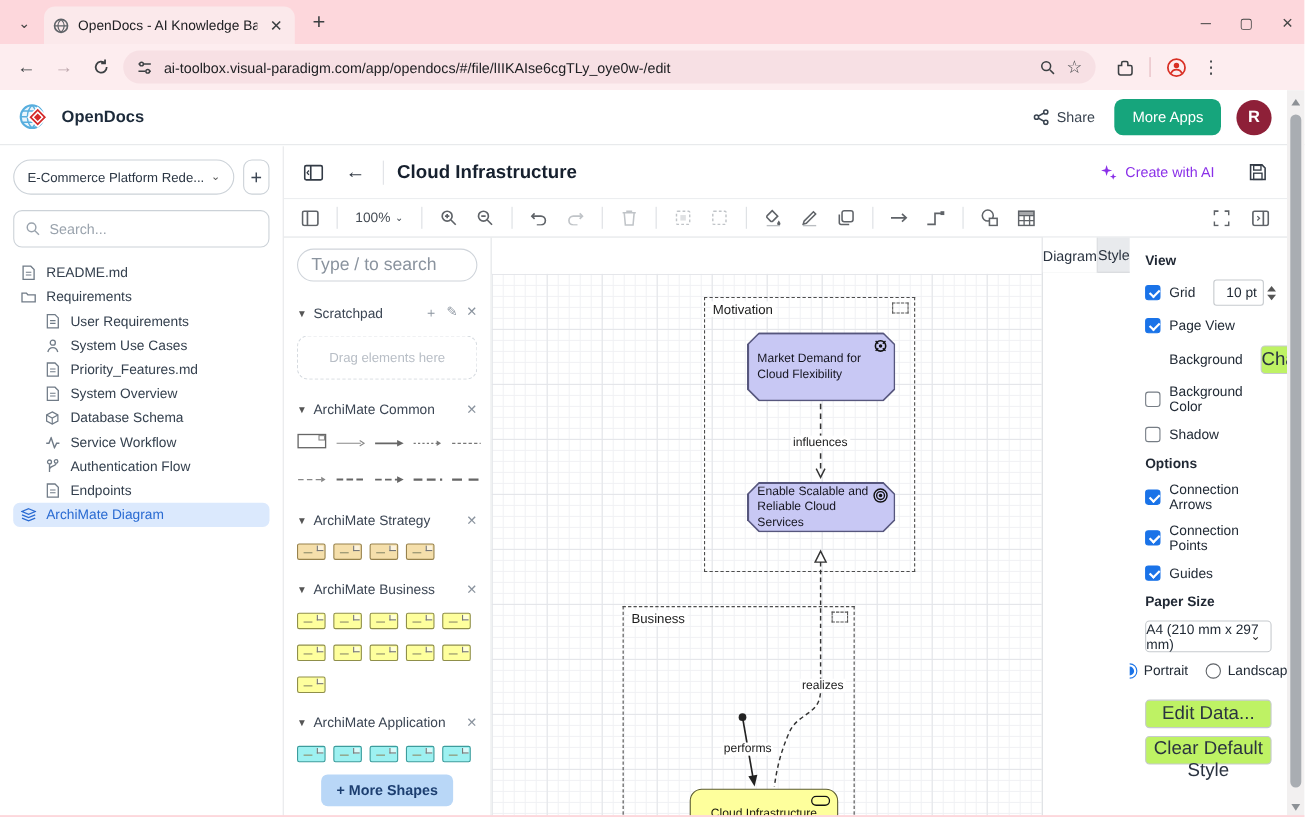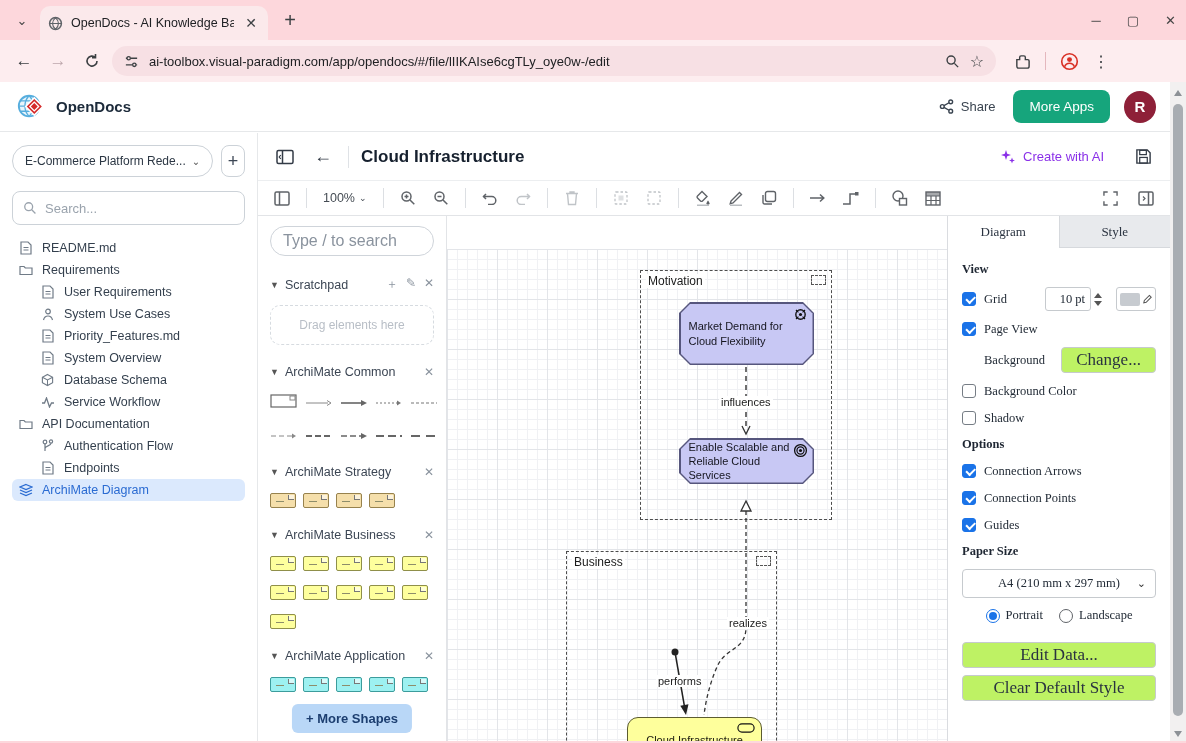--- a/index.html
+++ b/index.html
@@ -102,21 +102,21 @@
   .oct { position:absolute; clip-path:polygon(11px 0,calc(100% - 11px) 0,100% 11px,100% calc(100% - 11px),calc(100% - 11px) 100%,11px 100%,0 calc(100% - 11px),0 11px); background:#56567d; }
   .oct .fill { position:absolute; inset:1.5px; clip-path:polygon(10px 0,calc(100% - 10px) 0,100% 10px,100% calc(100% - 10px),calc(100% - 10px) 100%,10px 100%,0 calc(100% - 10px),0 10px); background:#c8c8f4; display:flex; align-items:center; justify-content:center; text-align:left; font-size:11px; color:#15151f; padding:6px 8px; line-height:1.3; }
   .ynode { position:absolute; background:#feff9c; border:1.5px solid #5c5c30; border-radius:11px; display:flex; align-items:center; justify-content:center; text-align:center; font-size:11px; color:#1b1b10; padding:8px 6px; line-height:1.3; }
   .node-ico { position:absolute; top:5px; right:6px; display:flex; }
   .con-label { position:absolute; background:#fff; font-size:11px; color:#1b1b1b; padding:0 2px; white-space:nowrap; }
   .hscroll { position:absolute; left:0; right:0; bottom:0; height:11px; background:#f4f4f4; border-top:1px solid #e3e3e3; }
   .hthumb { position:absolute; left:120px; top:2px; width:93px; height:7px; border-radius:4px; background:#c6c6c6; }
   .csvg { position:absolute; inset:0; pointer-events:none; }
 
   
-  .props { width:223px; border-left:1px solid #dadce0; display:flex; flex-direction:column;font-family:Liberation Serif, serif; }
+  .props { width:223px; border-left:1px solid #dadce0; display:flex; flex-direction:row; }
   .ptabs { display:flex; height:32px; background:#e8eaed; border-bottom:1px solid #d6d9dd; }
   .ptab { flex:1; display:flex; align-items:center; justify-content:center; font-size:13px; color:#2a3340; }
   .ptab.active { background:#fff; border-right:1px solid #d6d9dd; margin-bottom:-1px; }
   .pbody { padding:12px 14px; font-size:12.5px; color:#222b36; overflow:hidden; }
   .psec { font-weight:700; color:#1f2733; margin:10px 0 10px; font-size:12.5px; }
   .prow { display:flex; align-items:center; margin:9px 0; gap:8px; min-height:18px; }
   .cb { width:14px; height:14px; border-radius:3px; border:1px solid #767d85; background:#fff; flex:0 0 auto; position:relative; }
   .cb.on { background:#1a73e8; border-color:#1a73e8; }
   .cb.on::after { content:""; position:absolute; left:2.5px; top:3px; width:7px; height:3.5px; border-left:2px solid #fff; border-bottom:2px solid #fff; transform:rotate(-45deg); }
   .prow .grow { flex:1; }
@@ -322,28 +322,20 @@
           <span>Database Schema</span>
         </div>
       <div class="titem ind">
           <span class="ticon">
             <svg width="14" height="11" viewBox="0 0 14 11">
               <path d="M1 6h2.5L5.5 1l3 9 2-4H13" fill="none" stroke="currentColor" stroke-width="1.3"></path>
             </svg>
           </span>
           <span>Service Workflow</span>
         </div>
-      <div class="titem">
-          <span class="ticon">
-            <svg width="14" height="12" viewBox="0 0 14 12">
-              <path d="M1 2.5h4l1.3 1.5H13v6.5H1z" fill="none" stroke="currentColor" stroke-width="1.2"></path>
-            </svg>
-          </span>
-          <span>API Documentation</span>
-        </div>
       <div class="titem ind">
           <span class="ticon">
             <svg width="12" height="14" viewBox="0 0 12 14">
               <circle cx="3" cy="3" r="1.8" fill="none" stroke="currentColor" stroke-width="1.2"></circle>
               <circle cx="9" cy="2.5" r="1.6" fill="none" stroke="currentColor" stroke-width="1.2"></circle>
               <path d="M3 5v7M9 4.2c0 3-6 2.3-6 5.3" fill="none" stroke="currentColor" stroke-width="1.2"></path>
             </svg>
           </span>
           <span>Authentication Flow</span>
         </div>

